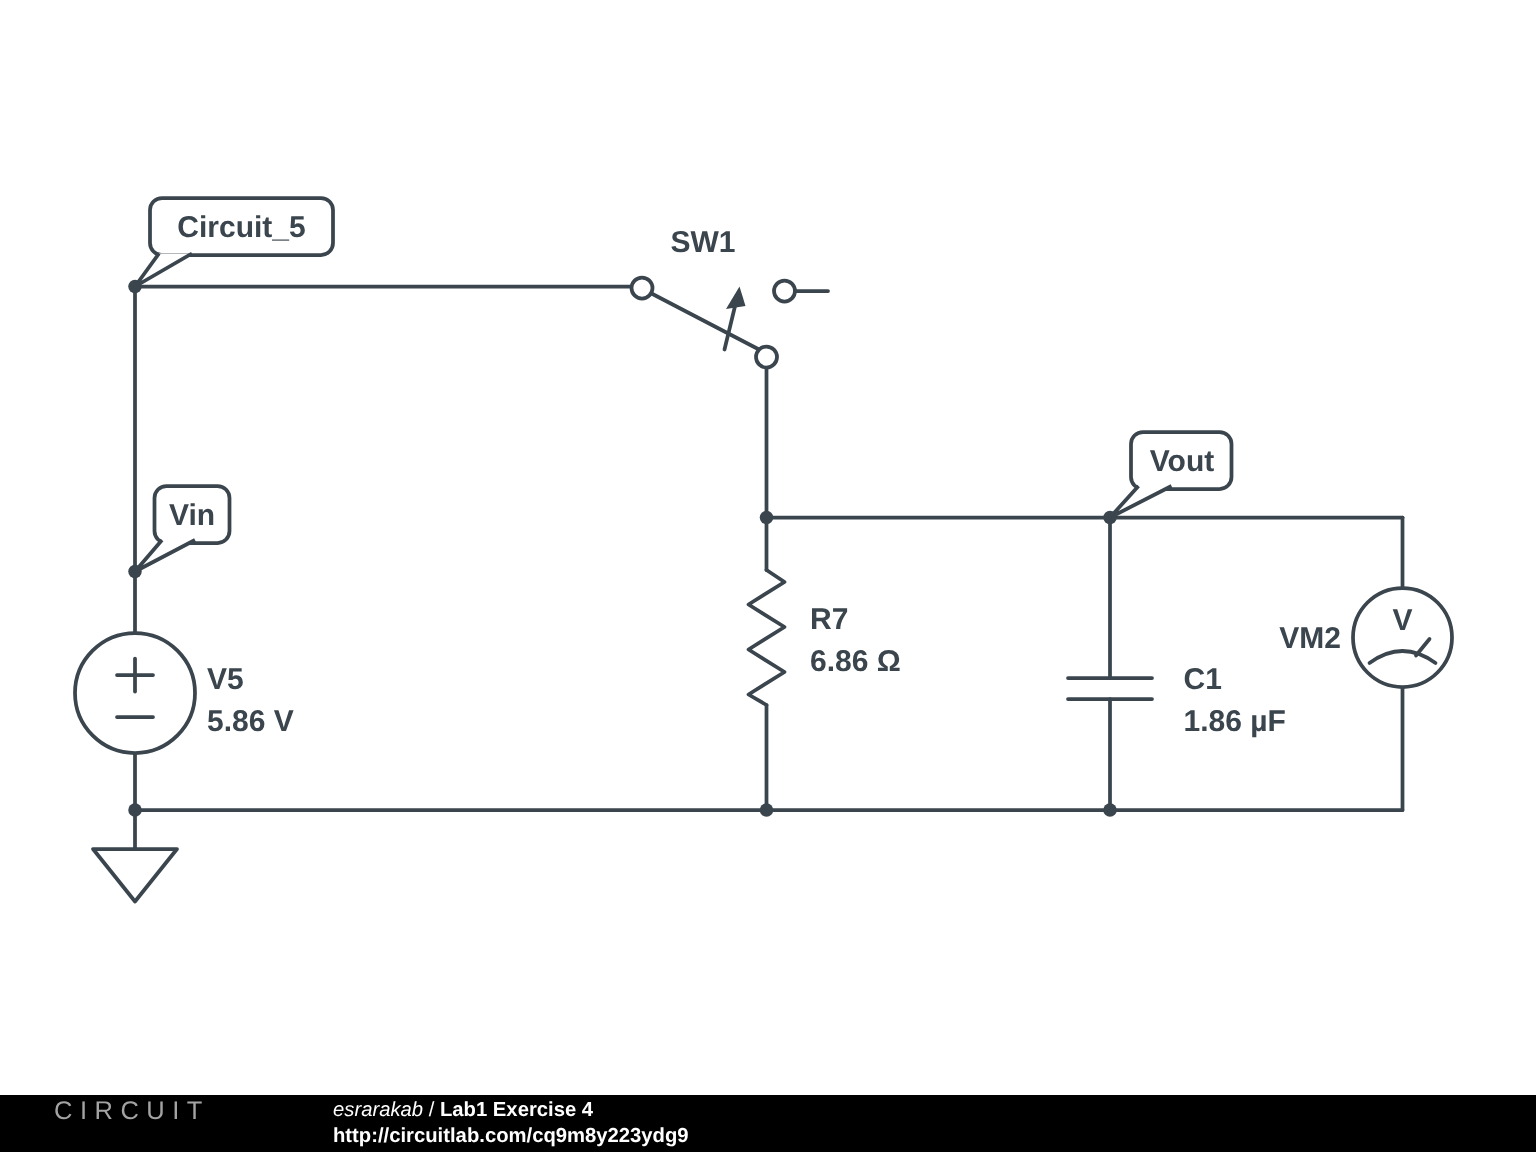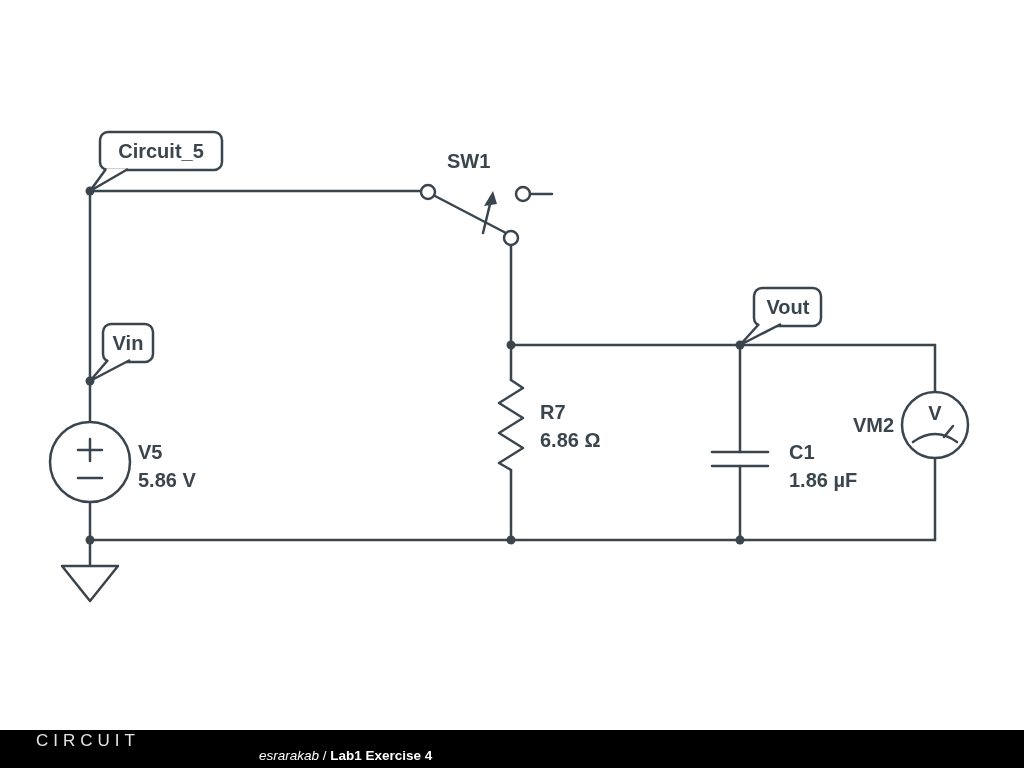--- a/index.html
+++ b/index.html
@@ -12,24 +12,24 @@
   .st   { stroke:var(--wire); stroke-width:2.5; fill:none; stroke-linecap:round; stroke-linejoin:round; }
   .stw  { stroke:var(--wire); stroke-width:2.5; fill:#ffffff; stroke-linejoin:round; }
   .fd   { fill:var(--wire); stroke:none; }
   .lbl  { font-family:"Liberation Sans",sans-serif; font-weight:bold; font-size:20px; fill:var(--wire); }
   .lbl-mid { text-anchor:middle; }
   .lbl-end { text-anchor:end; }
 
   .footer { position:absolute; left:0; bottom:0; width:1024px; height:38px;
             background:var(--footer-bg); color:var(--footer-fg); }
   .logo { position:absolute; left:36px; top:2px; line-height:1; }
-  .logo-top { font-size:17px; letter-spacing:5px; font-weight:400; color:#e5e5e5; }
+  .logo-top { font-size:17px; letter-spacing:5px; font-weight:400; color:#a3a3a3; }
   .logo-row { display:flex; align-items:center; margin-top:19px; }
   .logo-bottom { font-size:14px; font-weight:bold; letter-spacing:4px; color:#fff; }
-  .meta { position:absolute; left:222px; top:18px; line-height:1.25;margin-left:37px; }
+  .meta { position:absolute; left:222px; top:2px; line-height:1.25; }
   .meta-line1 { font-size:13.5px; }
   .meta-line1 .author { font-style:italic; }
   .meta-line1 .title { font-weight:bold; }
   .meta-line2 { font-size:13.5px; font-weight:bold; }
 </style>
 </head>
 <body>
 
 <div class="stage">
 
@@ -133,16 +133,17 @@
           <line x1="41" y1="2" x2="41" y2="10" stroke="#ffffff" stroke-width="1.6"></line>
           <line x1="41" y1="6" x2="48" y2="6" stroke="#ffffff" stroke-width="1.6"></line>
         </svg>
         <span class="logo-bottom">LAB</span>
       </div>
     </div>
     <div class="meta">
       <div class="meta-line1">
         <span class="author">esrarakab</span><span class="divider"> / </span><span class="title">Lab1 Exercise 4</span>
       </div>
+      <div class="meta-line2">http://circuitlab.com/cq9m8y223ydg9</div>
     </div>
   </div>
 
 </div>
 
 </body></html>

